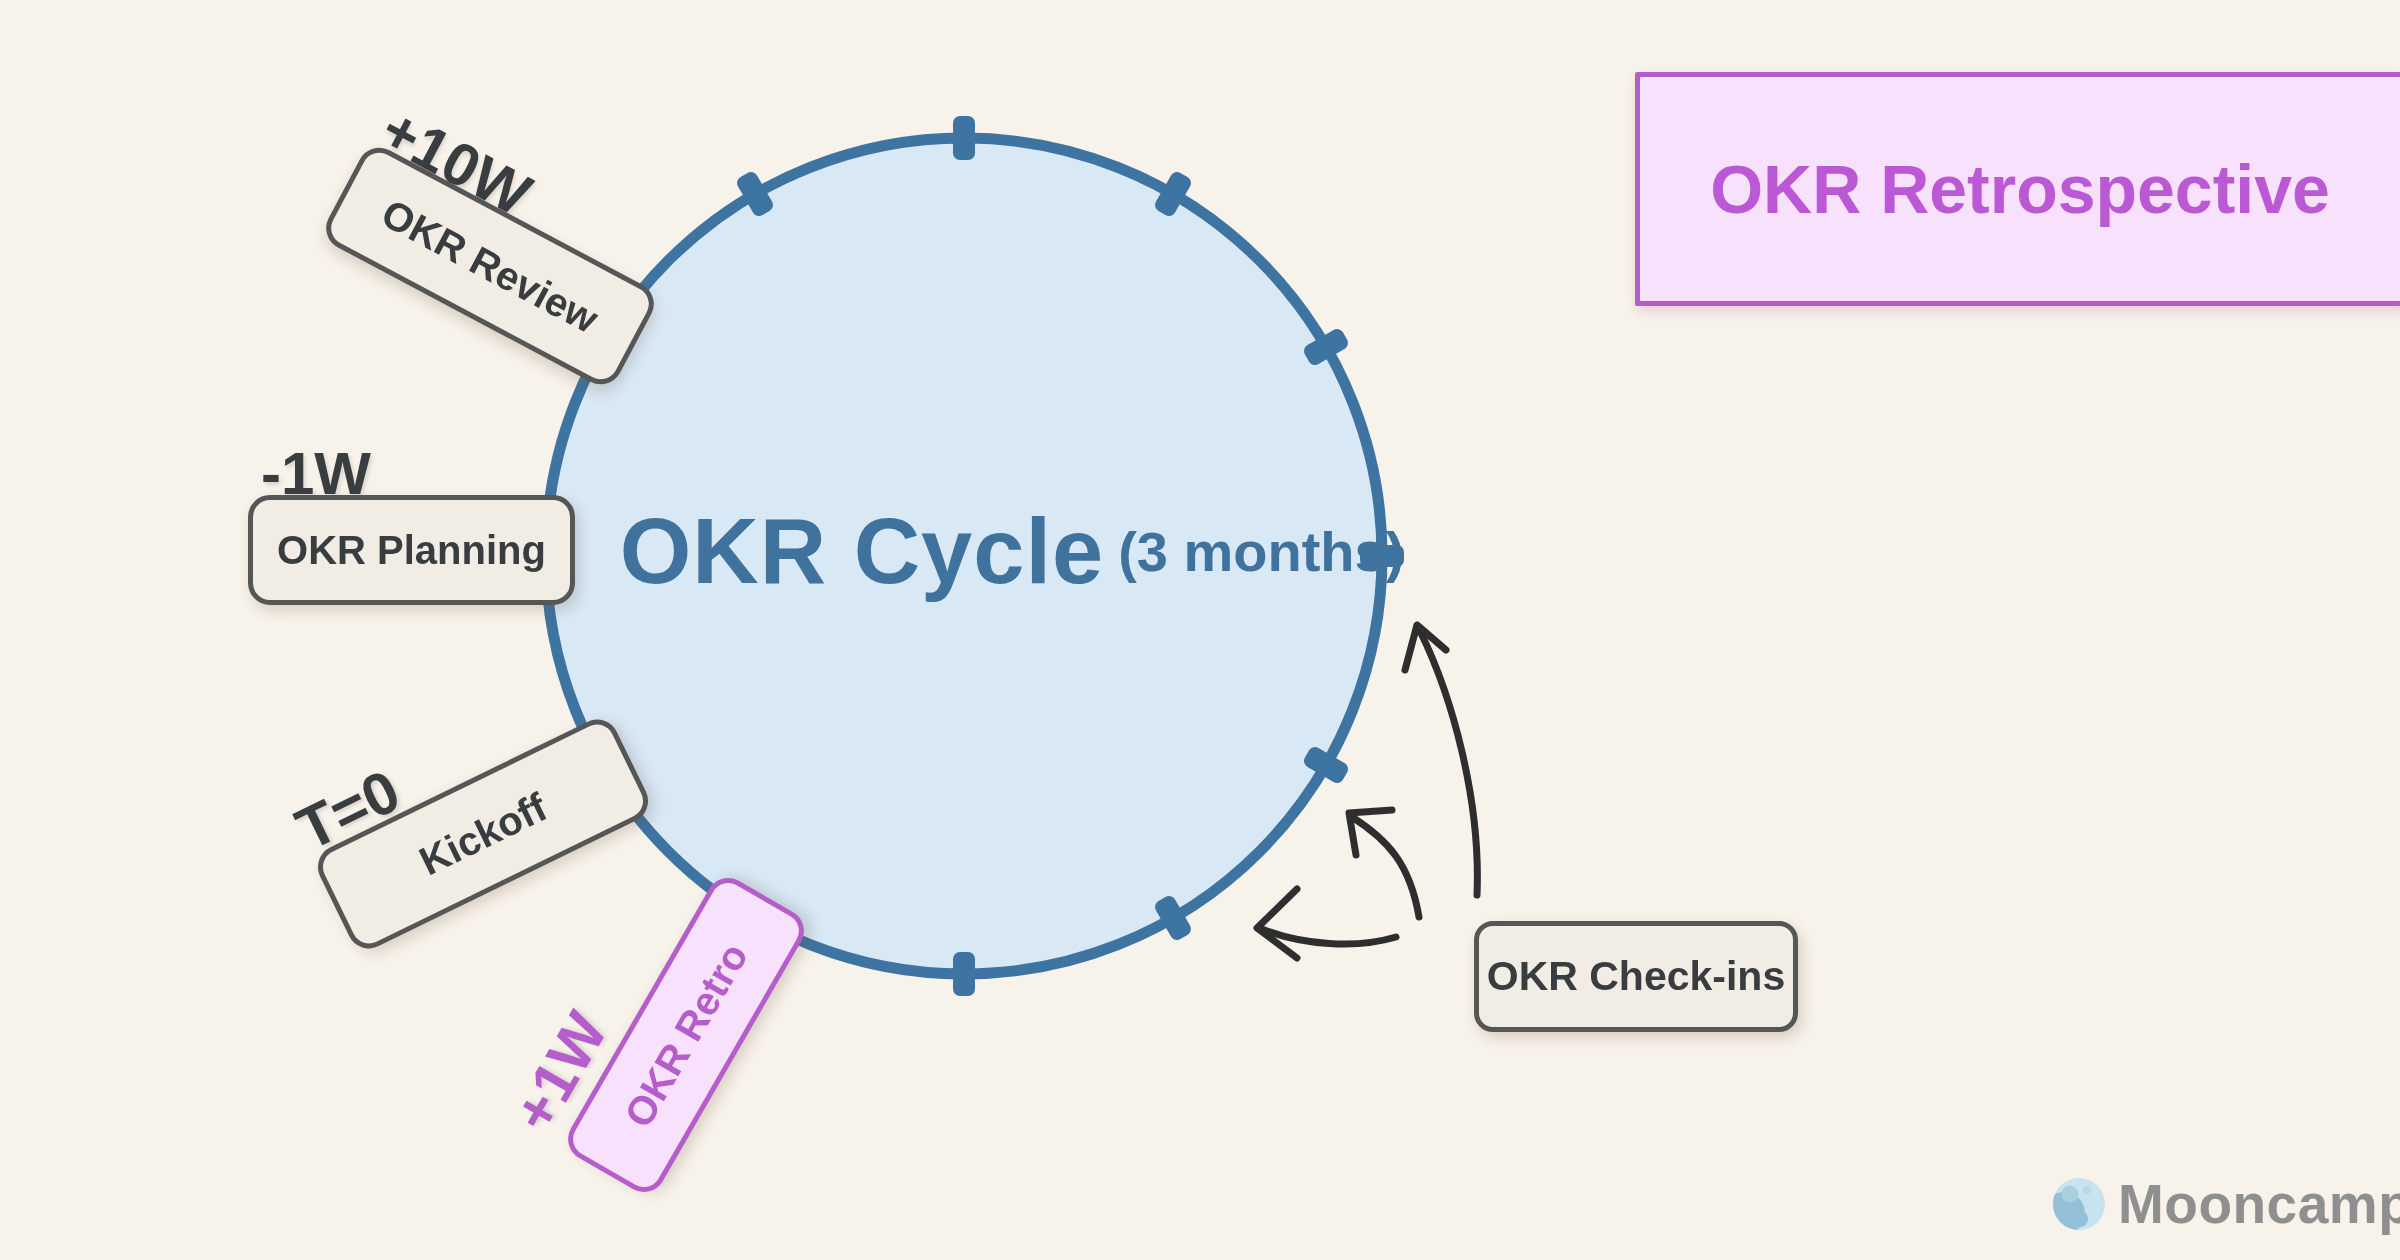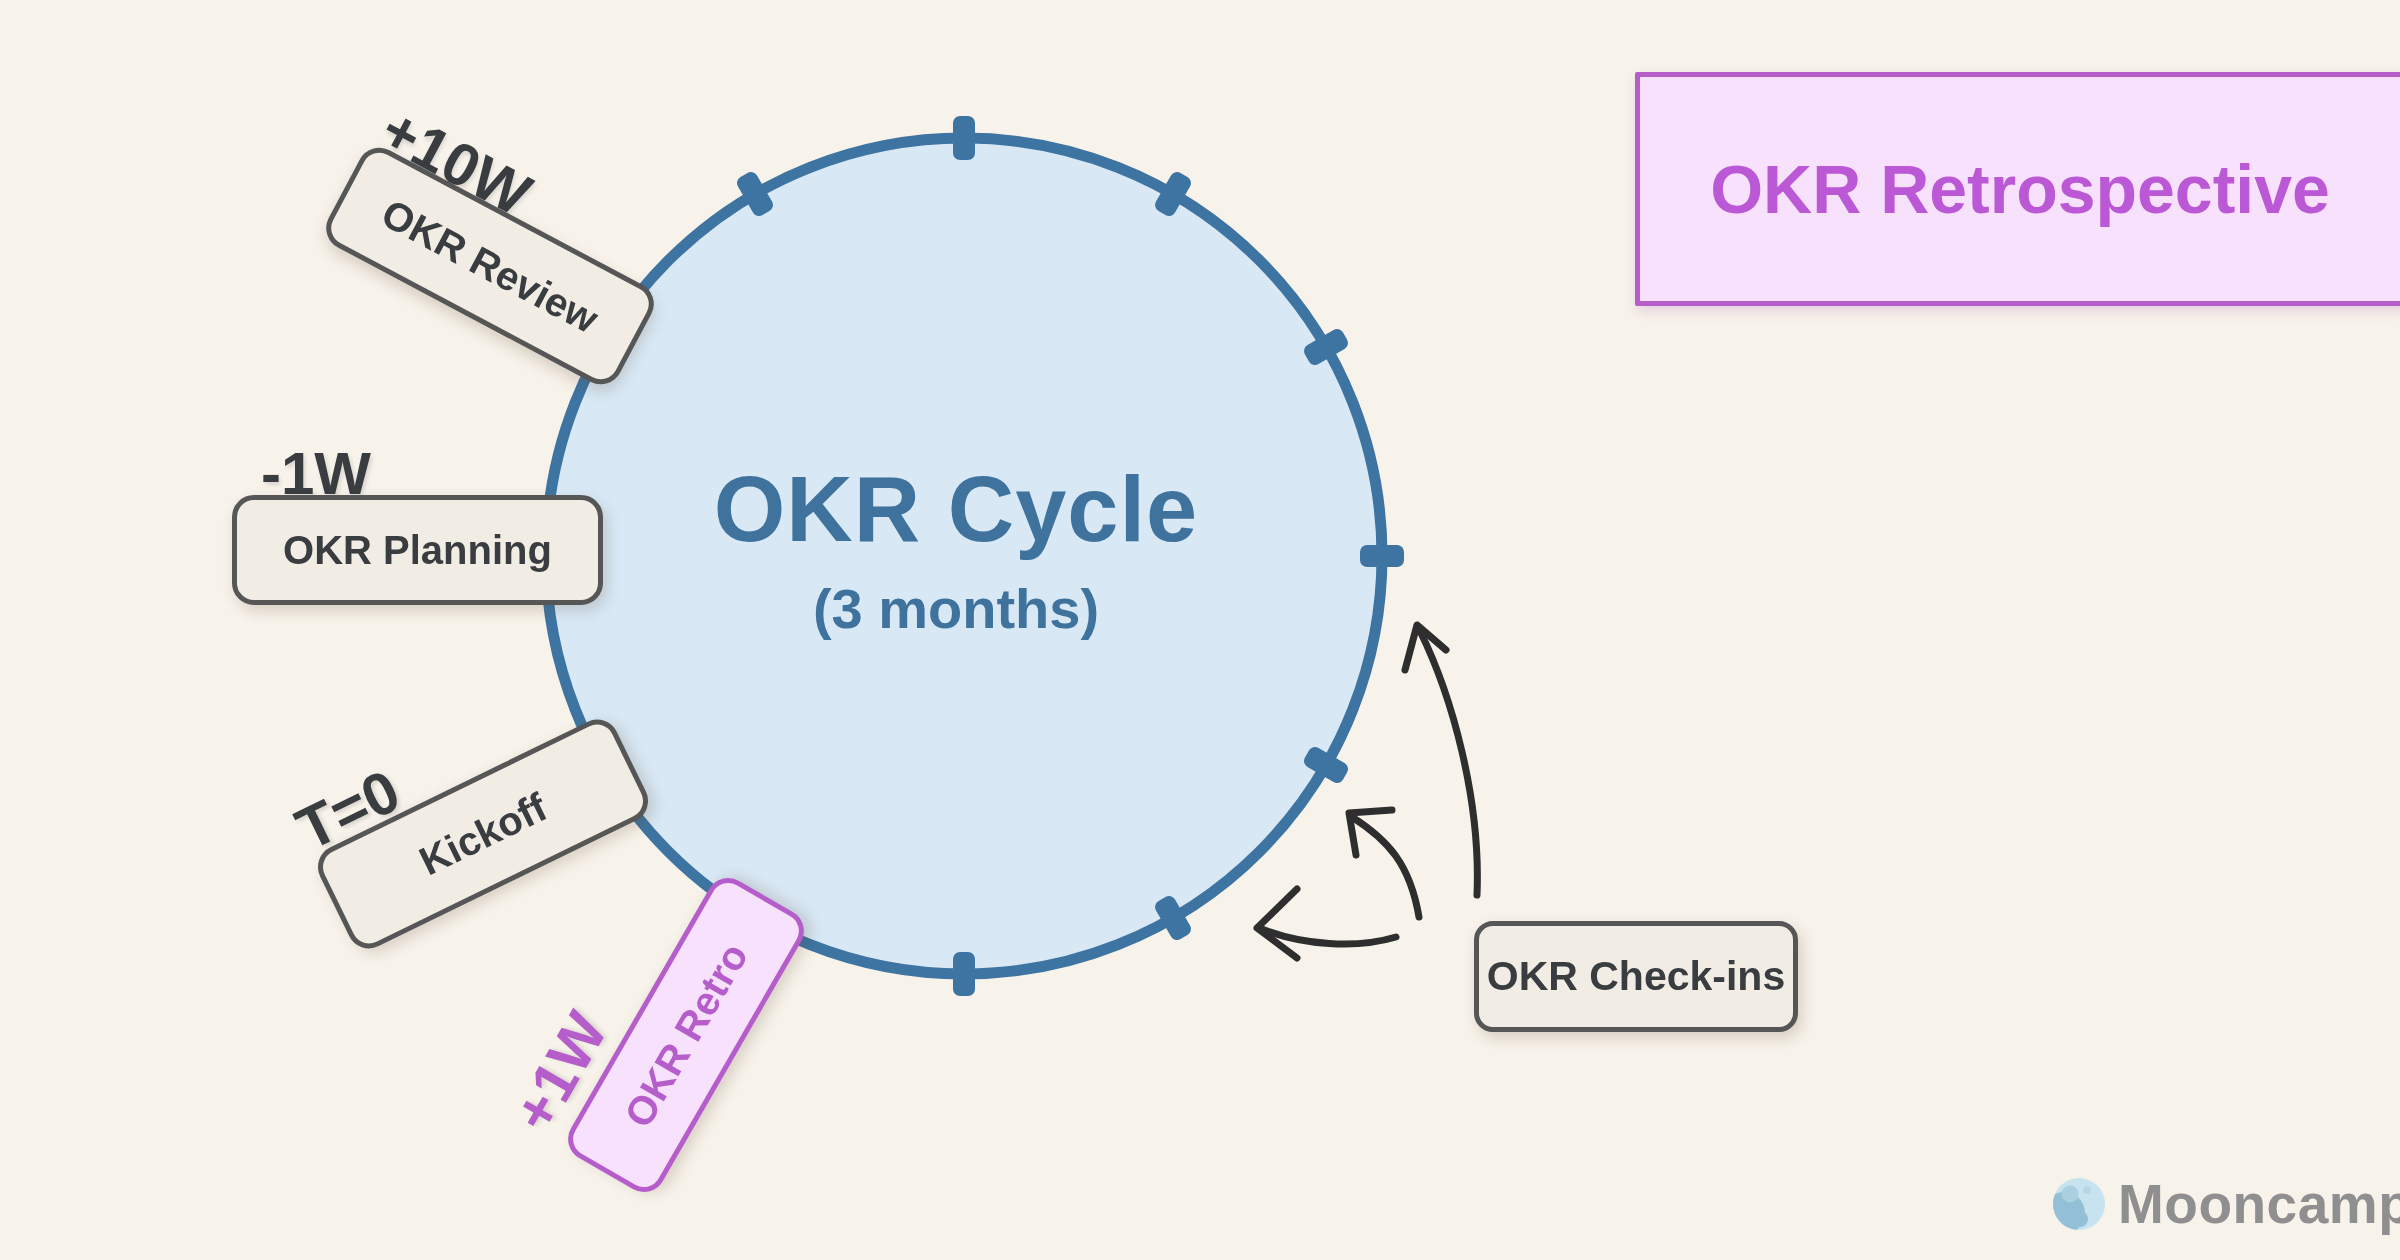--- a/index.html
+++ b/index.html
@@ -29,23 +29,23 @@
   .cycle-ring{
     fill:var(--circle_fill);
     stroke:var(--circle_stroke);
     stroke-width:11;
   }
   .tick{fill:var(--circle_stroke);}
   .arrow-line{fill:none;stroke:var(--arrow);stroke-width:7;stroke-linecap:round;stroke-linejoin:round;}
 
   
   .cycle-center{
-    position:absolute;left:956px;top:556px;
+    position:absolute;left:1012px;top:556px;
     transform:translate(-50%,-54%);
-    display:flex;flex-direction:column;align-items:center;gap:14px;
+    display:flex;flex-direction:row;align-items:center;gap:14px;
     color:var(--circle_text);text-align:center;white-space:nowrap;
   }
   .cycle-title{font-size:92px;font-weight:800;letter-spacing:1px;}
   .cycle-subtitle{font-size:56px;font-weight:800;}
 
   
   .card{
     position:absolute;display:flex;align-items:center;justify-content:center;
     background:var(--card_fill);
     border:5px solid var(--card_border);
@@ -53,21 +53,21 @@
     color:var(--card_text);
     font-weight:700;font-size:40px;white-space:nowrap;
     box-shadow:4px 6px 14px rgba(90,70,45,.20);
   }
   .card.highlight{
     background:var(--accent_fill);
     border-color:var(--accent);
     color:var(--accent);
   }
   .card-review  {left:325px;top:211px;width:330px;height:110px;transform:rotate(28deg);}
-  .card-planning{left:232px;top:495px;width:371px;height:110px;}
+  .card-planning{left:248px;top:495px;width:327px;height:110px;}
   .card-kickoff {left:318px;top:779px;width:330px;height:110px;transform:rotate(-26deg);}
   .card-retro   {left:526px;top:982px;width:320px;height:106px;transform:rotate(-60deg);}
   .card-checkins{left:1474px;top:921px;width:324px;height:111px;font-size:41px;border-radius:19px;}
 
   
   .ann{
     position:absolute;font-size:60px;font-weight:800;color:var(--card_text);
     white-space:nowrap;text-shadow:2px 3px 4px rgba(0,0,0,.12);
   }
   .ann-review  {left:456px;top:162px;transform:translate(-50%,-50%) rotate(28deg);}

